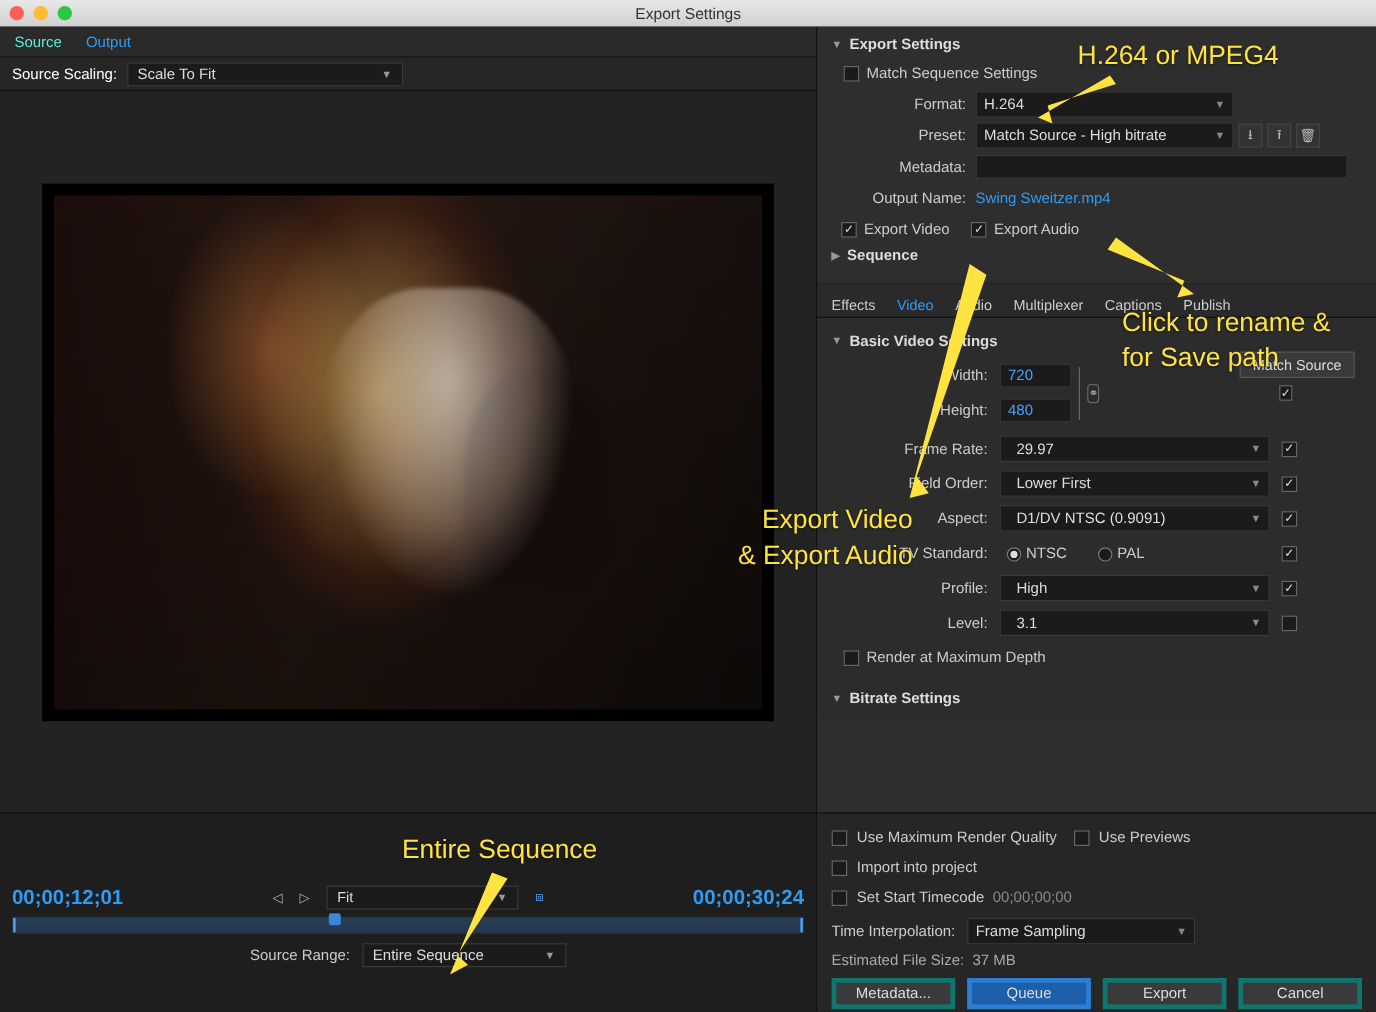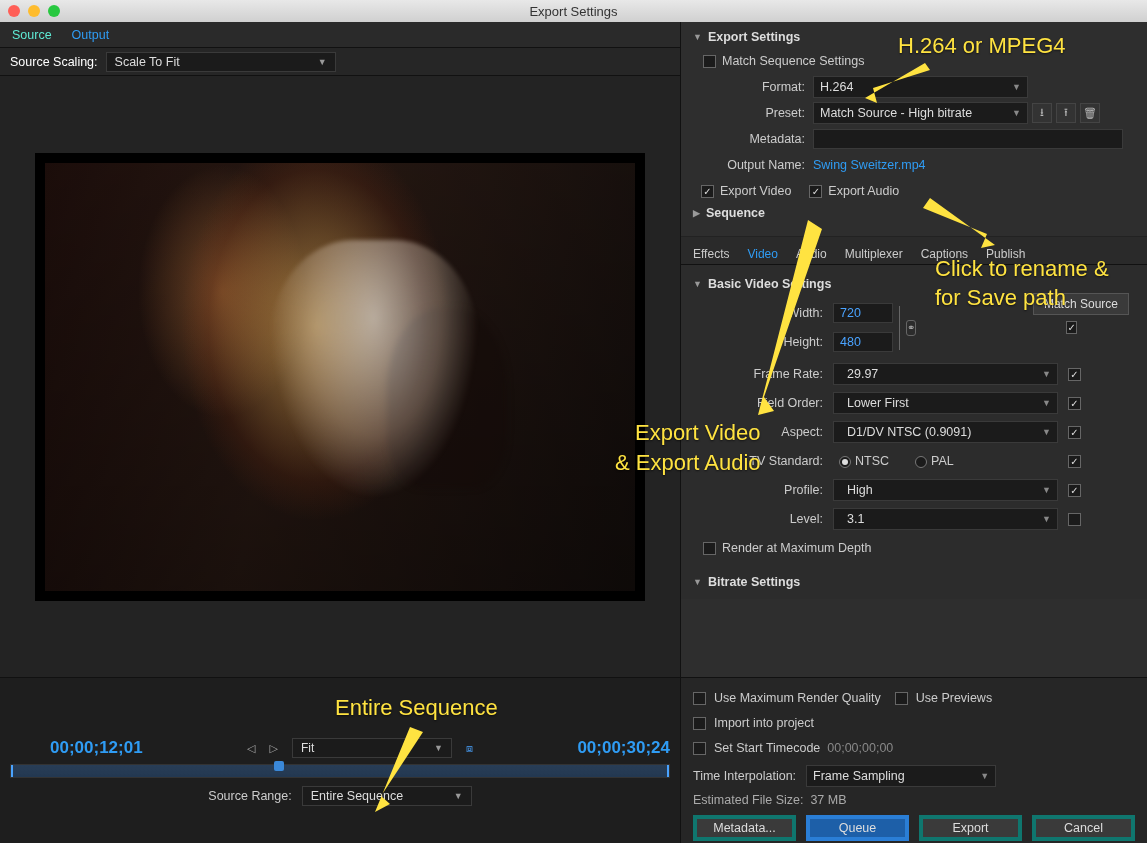--- a/index.html
+++ b/index.html
@@ -75,21 +75,21 @@
 .bracket { width:14px; height:44px; border-right:1px solid #666; border-top:1px solid #666; border-bottom:1px solid #666; margin:0 6px; }
 .linkicon{width:20px;height:16px;border:1px solid #666;border-radius:3px;font-size:10px;display:flex;align-items:center;justify-content:center;color:#aaa;}
 .radio{width:12px;height:12px;border:1px solid #777;border-radius:50%;background:#1b1b1b;display:inline-block;margin-right:4px;vertical-align:middle;}
 .radio.on::after{content:"";display:block;width:6px;height:6px;border-radius:50%;background:#ddd;margin:2px;}
 
 
 .bottom { position:absolute; left:0; right:0; top:677px; bottom:0; display:flex; }
 .bottom-left { width:680px; background:#1e1e1e; border-top:1px solid #111; padding:8px 10px 6px 10px; position:relative; }
 .bottom-right{ flex:1; background:#262626; border-top:1px solid #111; border-left:1px solid #111; padding:6px 12px 10px 12px; }
 
-.tcrow { display:flex; align-items:center; justify-content:space-between; color:#2f9cf4; font-size:17px; font-weight:bold; margin-top:52px;margin-left:40px;}
+.tcrow { display:flex; align-items:center; justify-content:space-between; color:#2f9cf4; font-size:17px; font-weight:bold; margin-top:52px;}
 .tcrow .mid { display:flex; align-items:center; gap:14px; color:#ccc; font-weight:normal; font-size:12px;}
 .mark{font-size:11px;color:#aaa;cursor:pointer;}
 .fitdrop{width:60px;}
 .timeline { height:14px; background:linear-gradient(#1a1a1a,#111); border:1px solid #333; position:relative; margin-top:6px; }
 .timeline .inout { position:absolute; left:0; right:0; top:0; bottom:0; background:rgba(70,130,200,0.35); border-left:2px solid #4aa3ff; border-right:2px solid #4aa3ff; }
 .playhead { position:absolute; top:-4px; left:40%; width:10px; height:10px; background:#3a88d8; border-radius:2px; }
 .srange { display:flex; align-items:center; justify-content:center; gap:10px; margin-top:8px; color:#ccc; }
 .srange .dropdown{width:170px;}
 
 .brow{display:flex;align-items:center;margin:3px 0;height:22px;}

